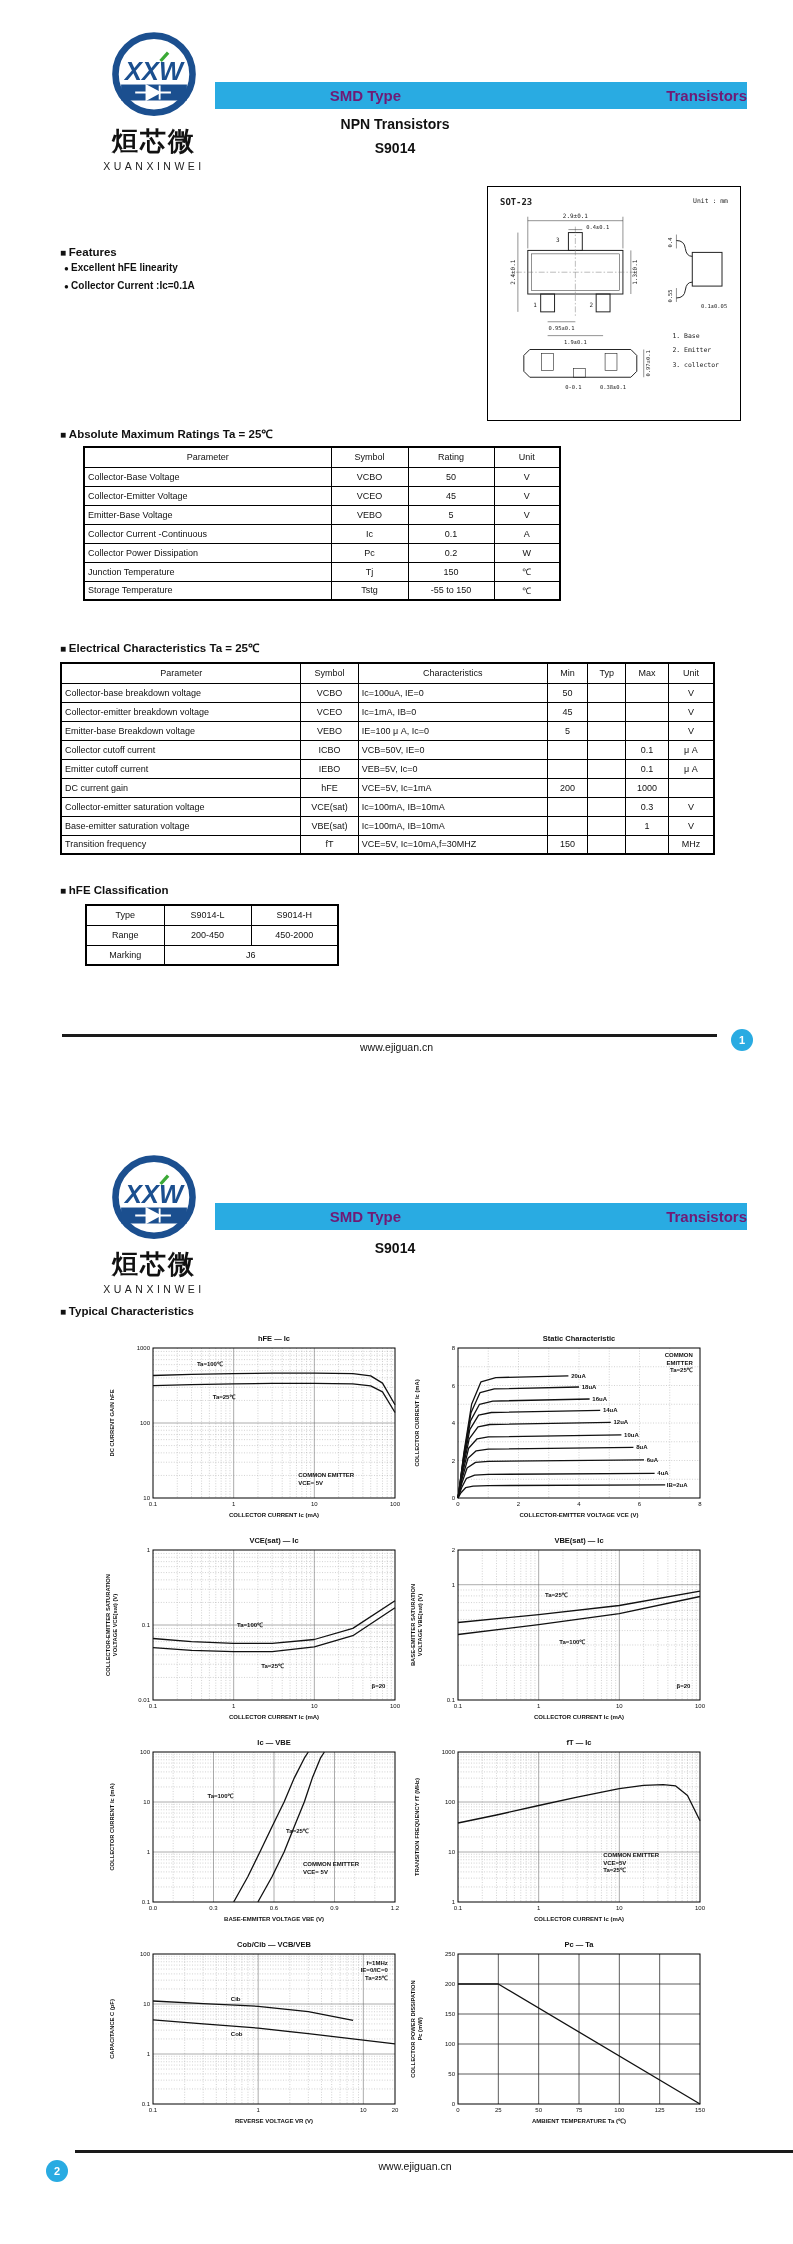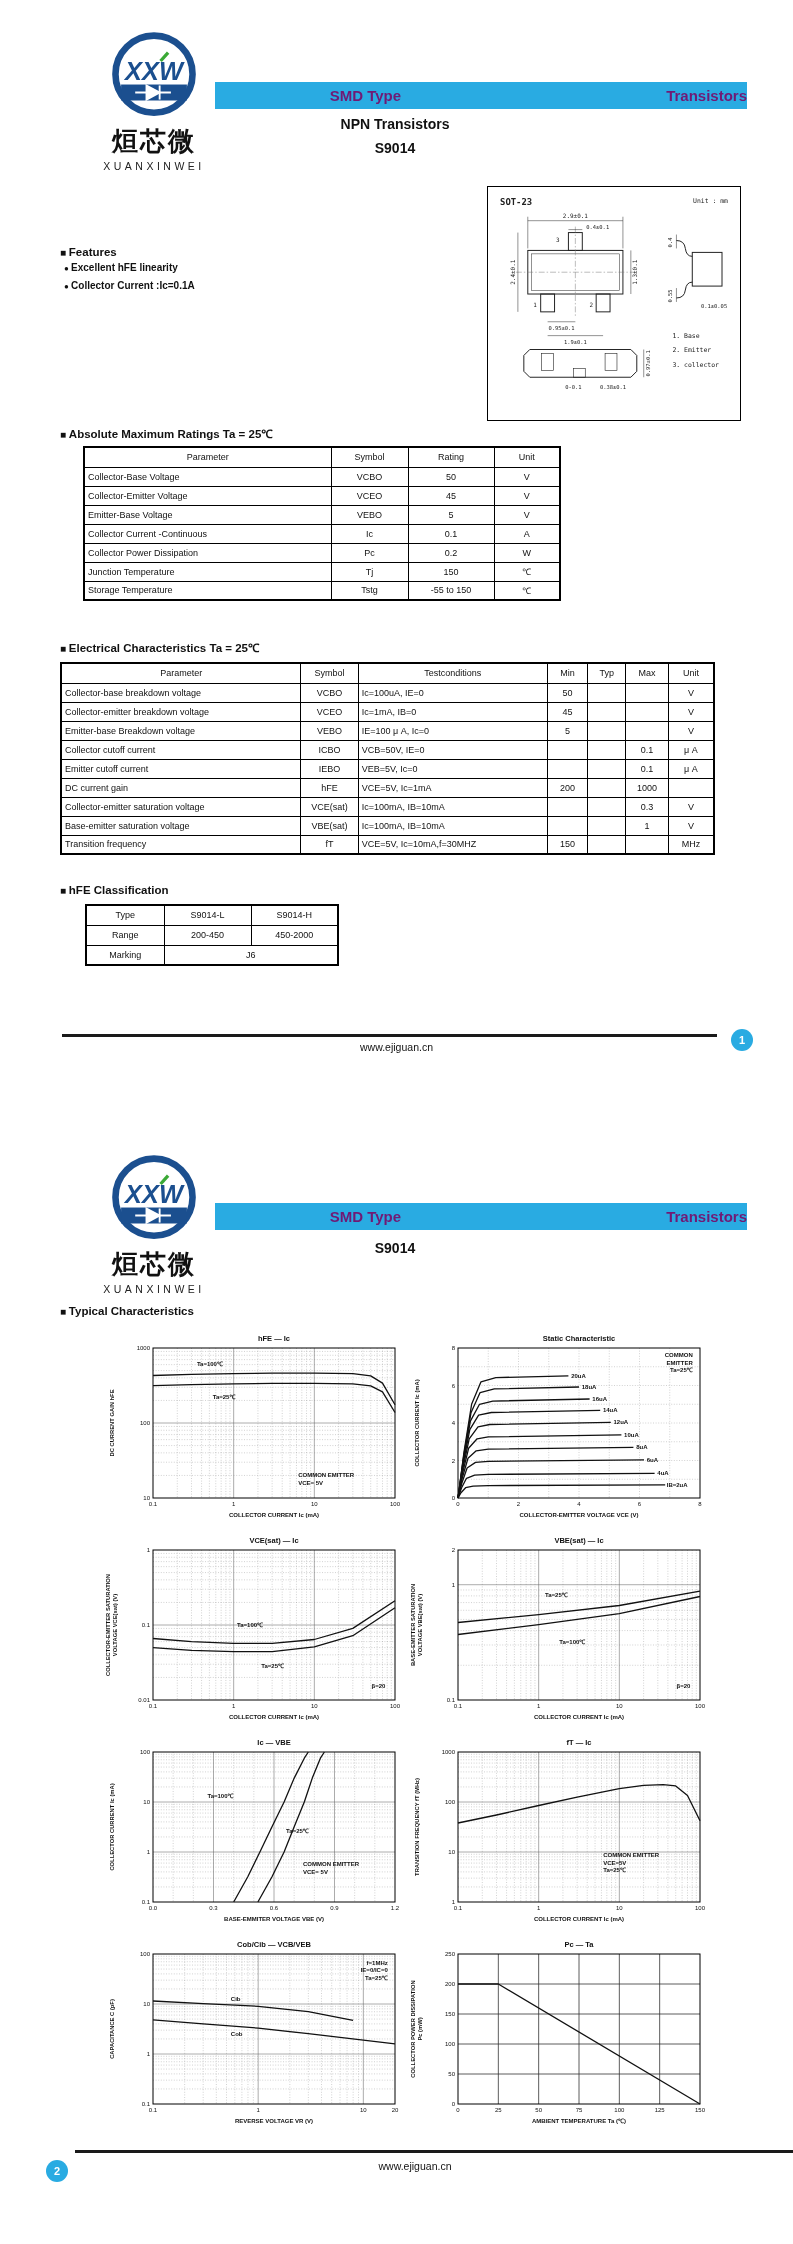--- a/index.html
+++ b/index.html
@@ -211,21 +211,21 @@
           <col style="width:178px">
           <col style="width:38px">
           <col style="width:36px">
           <col style="width:40px">
           <col style="width:43px">
         </colgroup>
     <thead>
           <tr>
             <th>Parameter</th>
             <th>Symbol</th>
-            <th>Testconditions</th>
+            <th>Characteristics</th>
             <th>Min</th>
             <th>Typ</th>
             <th>Max</th>
             <th>Unit</th>
           </tr>
         </thead>
         <tbody>
           <tr>
             <td>Collector-base breakdown voltage</td>
             <td>VCBO</td>

